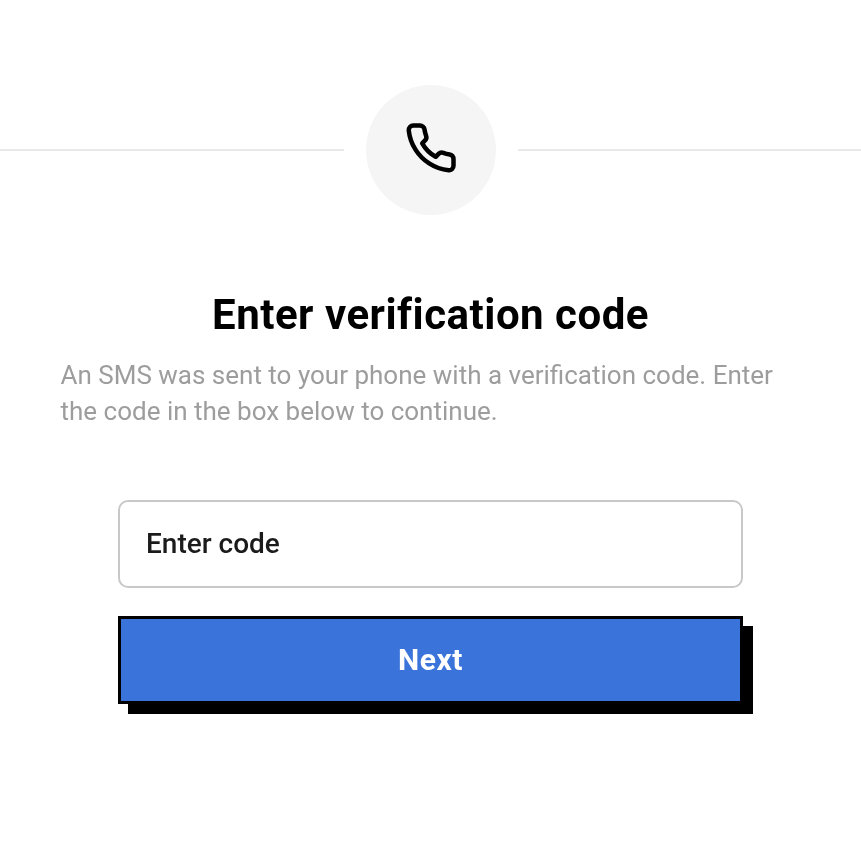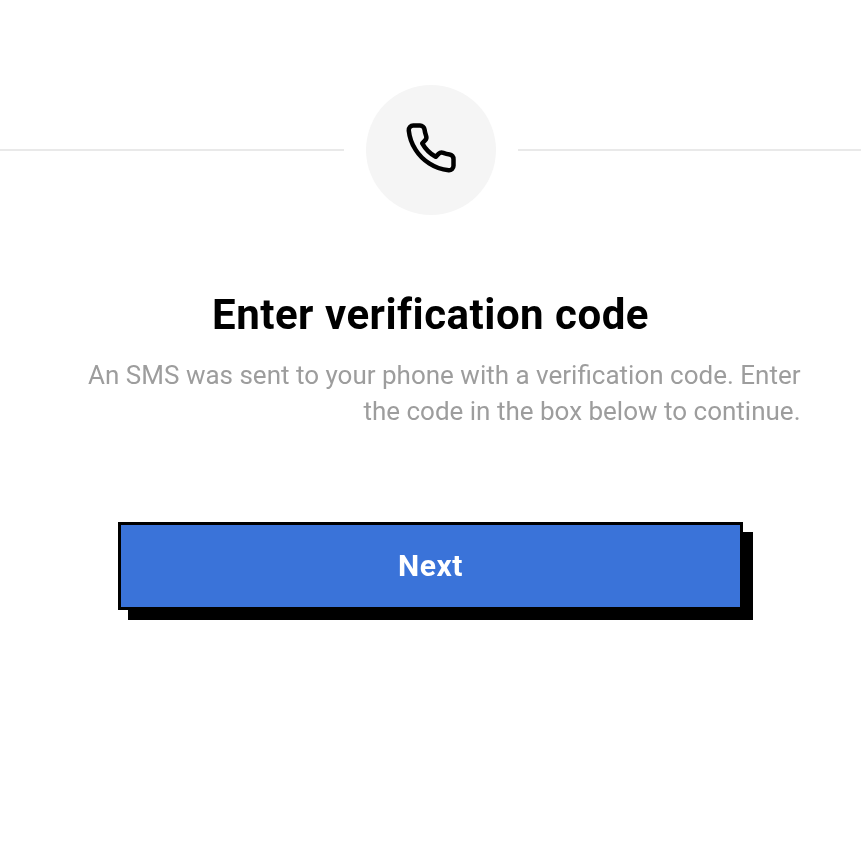--- a/index.html
+++ b/index.html
@@ -47,24 +47,24 @@
       font-size: 42px;
       font-weight: 700;
       color: #000000;
       text-align: right;
       margin-bottom: 18px;
       letter-spacing: 0.5px;
     }
     .subtitle {
       font-size: 26px;
       color: #9d9d9d;
-      text-align: right;
+      text-align: left;
       line-height: 1.4;
       max-width: 740px;
-      margin-bottom: 92px;
+      margin-bottom: 70px;
     }
     .form-area {
       width: 625px;
       display: flex;
       flex-direction: column;
     }
     .code-input {
       width: 100%;
       height: 88px;
       border: 2px solid #c8c8c8;
@@ -122,17 +122,18 @@
     </span>
   </div>
   <div class="divider-line"></div>
 </div>
 
 <h1 class="title">Enter verification code</h1>
 
 <p class="subtitle">An SMS was sent to your phone with a verification code. Enter the code in the box below to continue.</p>
 
 <div class="form-area">
+  <input type="text" class="code-input" placeholder="Enter code" style="">
   <div class="next-btn-wrap">
     <div class="next-btn-shadow"></div>
     <button class="next-btn">Next</button>
   </div>
 </div>
 
 </body></html>

